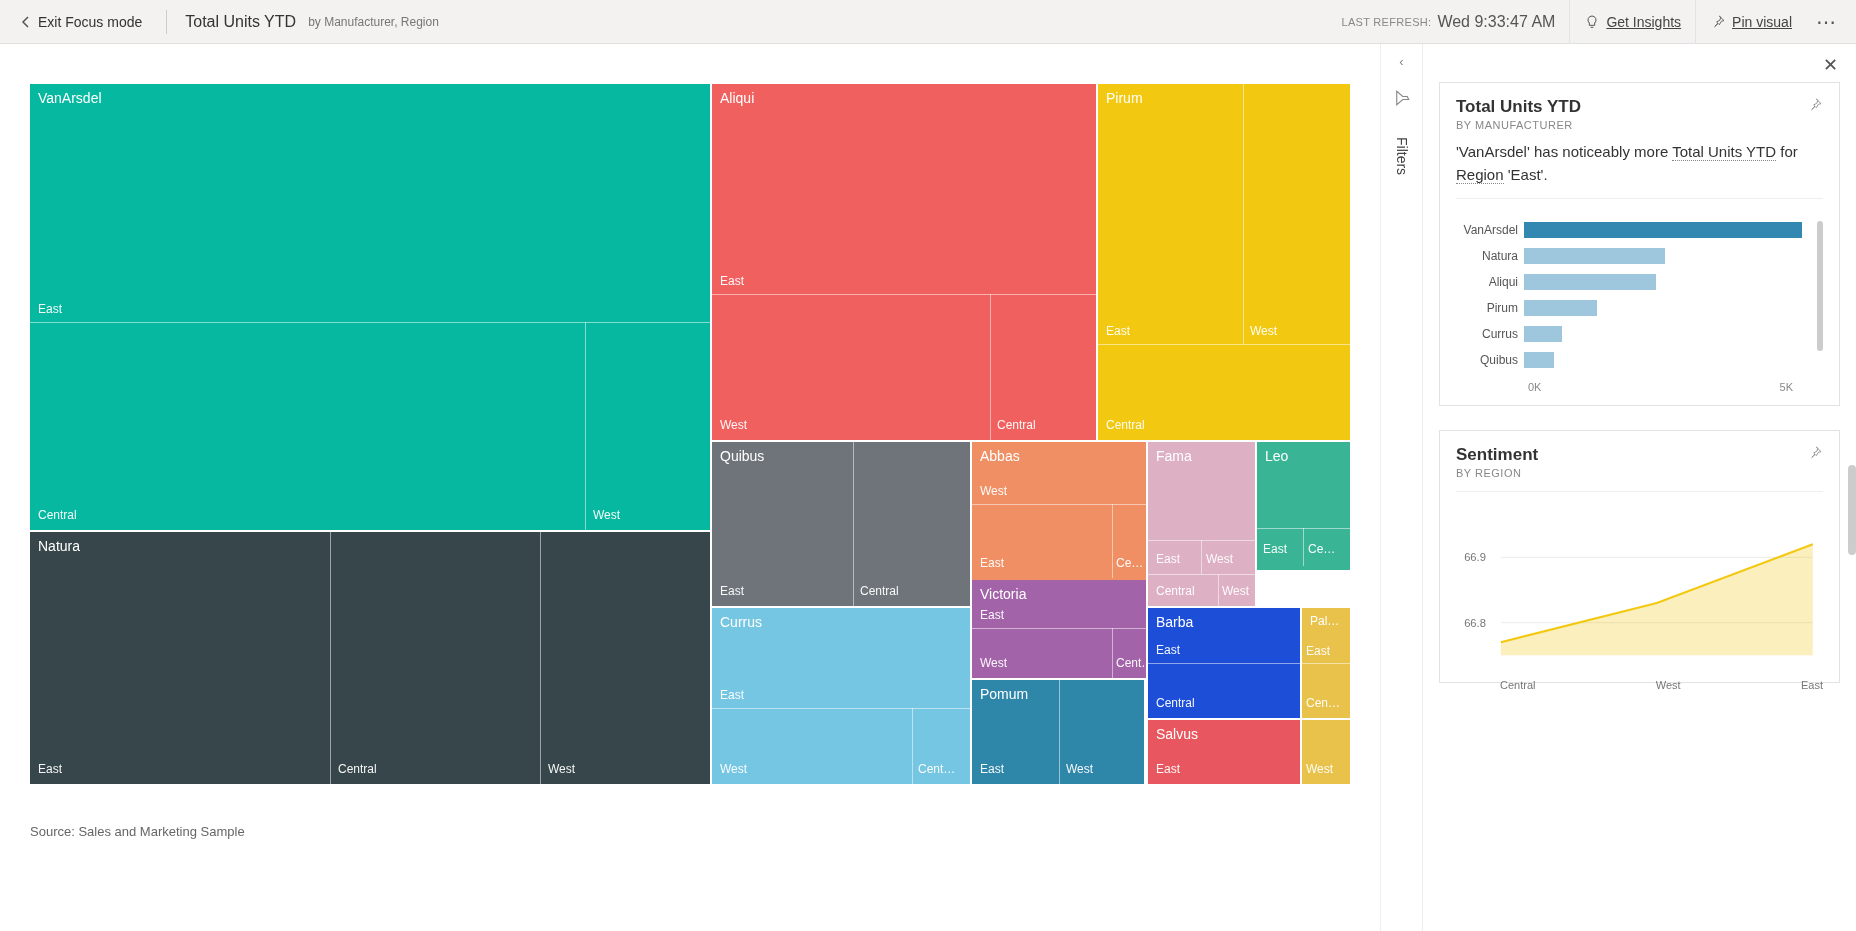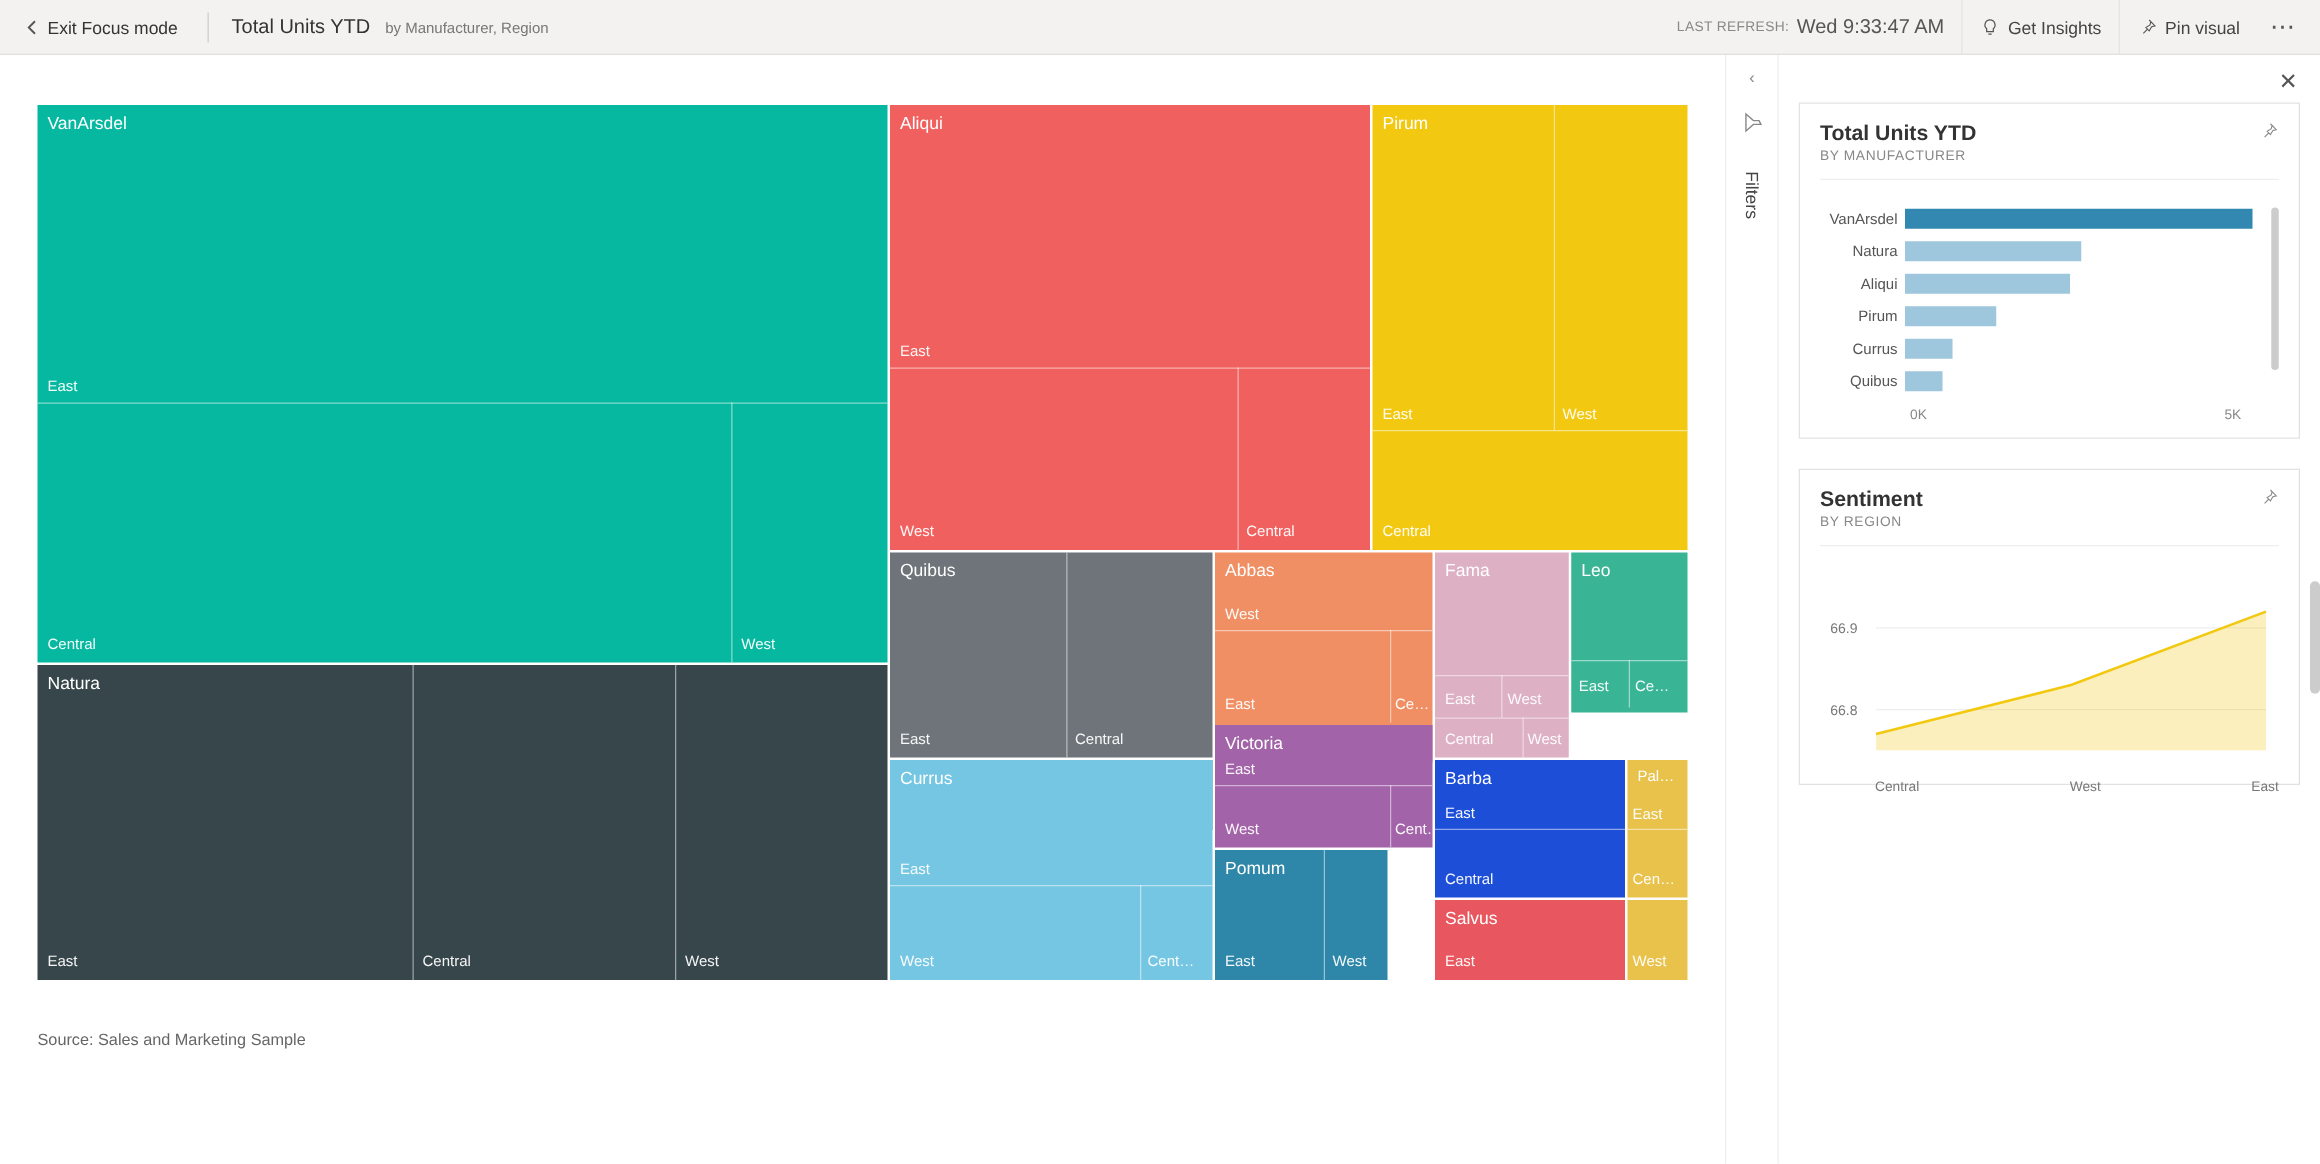--- a/index.html
+++ b/index.html
@@ -6,21 +6,21 @@
   body { font-family: "Segoe UI", Arial, sans-serif; font-size: 13px; color: #333; background: #fff; width: 1856px; height: 931px; overflow: hidden; }
   .topbar { height: 44px; background: #f3f2f1; border-bottom: 1px solid #e0e0e0; display: flex; align-items: center; padding: 0 10px; }
   .top-left { display: flex; align-items: center; gap: 6px; }
   .exit-focus { display: flex; align-items: center; gap: 6px; padding: 0 10px; cursor: pointer; color: #333; font-size: 14px;}
   .divider-v { width:1px; height:24px; background:#ccc; margin:0 8px; }
   .title-main { font-size: 16px; color:#333; margin-left:4px;}
   .title-sub { font-size:12px; color:#777; margin-left:6px;}
   .top-right { margin-left:auto; display:flex; align-items:center; gap:0;}
   .refresh-label { font-size:11px; color:#888; letter-spacing:0.3px;}
   .refresh-time { font-size:16px; color:#555; margin-left:6px; margin-right:14px;}
-  .tb-btn { display:flex; align-items:center; gap:6px; font-size:14px; color:#444; padding:0 14px; height:44px; cursor:pointer; border-left:1px solid #e3e3e3;}
+  .tb-btn { display:flex; align-items:center; gap:6px; font-size:14px; color:#444; padding:0 14px; height:44px; cursor:pointer; border-left:1px solid #e3e3e3;text-decoration:underline;}
   .tb-btn svg { width:16px;height:16px; stroke:#555; fill:none; }
   .dots { font-size:20px; color:#555; padding:0 10px; cursor:pointer;}
 
   .stage { display:flex; height: calc(100% - 44px); }
   .canvas { flex:1; position:relative; padding: 40px 30px 30px 30px; display:flex; flex-direction:column;}
   .treemap { position:relative; width: 1320px; height: 700px; }
   .tm-cell { position:absolute; color:#fff; font-size:13px; overflow:hidden;}
   .tm-cell .hdr { position:absolute; top:6px; left:8px; font-size:14px; font-weight:400;}
   .tm-sub { position:absolute; font-size:12px; color:rgba(255,255,255,0.95); border:none;}
   .tm-subline { position:absolute; background:rgba(255,255,255,0.5);}
@@ -155,21 +155,21 @@
 
       <div class="tm-cell" style="left:942px;top:496px;width:174px;height:98px;background:#A263A8;">
         <span class="hdr">Victoria</span>
         <div class="tm-subline" style="left:0;top:48px;width:174px;height:1px;"></div>
         <div class="tm-subline" style="left:140px;top:48px;width:1px;height:50px;"></div>
         <span class="tm-sub" style="left:8px;top:28px;">East</span>
         <span class="tm-sub" style="left:8px;top:76px;">West</span>
         <span class="tm-sub" style="left:144px;top:76px;">Cent…</span>
       </div>
 
-      <div class="tm-cell" style="left:942px;top:596px;width:138px;height:104px;background:#2E86A8;">
+      <div class="tm-cell" style="left:942px;top:596px;width:172px;height:104px;background:#2E86A8;">
         <span class="hdr">Pomum</span>
         <div class="tm-subline" style="left:87px;top:0;width:1px;height:104px;"></div>
         <span class="tm-sub" style="left:8px;top:82px;">East</span>
         <span class="tm-sub" style="left:94px;top:82px;">West</span>
       </div>
 
       <div class="tm-cell" style="left:1118px;top:358px;width:107px;height:164px;background:#DDB0C3;">
         <span class="hdr">Fama</span>
         <div class="tm-subline" style="left:0;top:98px;width:107px;height:1px;"></div>
         <div class="tm-subline" style="left:53px;top:98px;width:1px;height:34px;"></div>
@@ -224,20 +224,23 @@
 
   <div class="insights">
     <span class="close-x">✕</span>
 
     <div class="card">
       <svg class="pin" width="16" height="16" viewBox="0 0 24 24" fill="none" stroke-width="1.3">
           <path d="M14 3l7 7-4 1-3 5-2-2-5 5 5-5-2-2 5-3 1-4z"></path>
         </svg>
       <h3>Total Units YTD</h3>
       <div class="sub">BY MANUFACTURER</div>
+      <div class="sentence">
+        <span>'VanArsdel' has noticeably more </span><span class="ul">Total Units YTD</span><span> for </span><span class="ul">Region</span><span> 'East'.</span>
+      </div>
       <hr>
       <div class="barchart" id="barchart1">
         <div class="scroll-stub"></div>
       <div class="row">
             <div class="lbl">VanArsdel</div>
             <div class="track">
               <div class="bar" style="width: 92.8571%; background: rgb(51, 136, 178);"></div>
             </div>
           </div>
           <div class="row">

